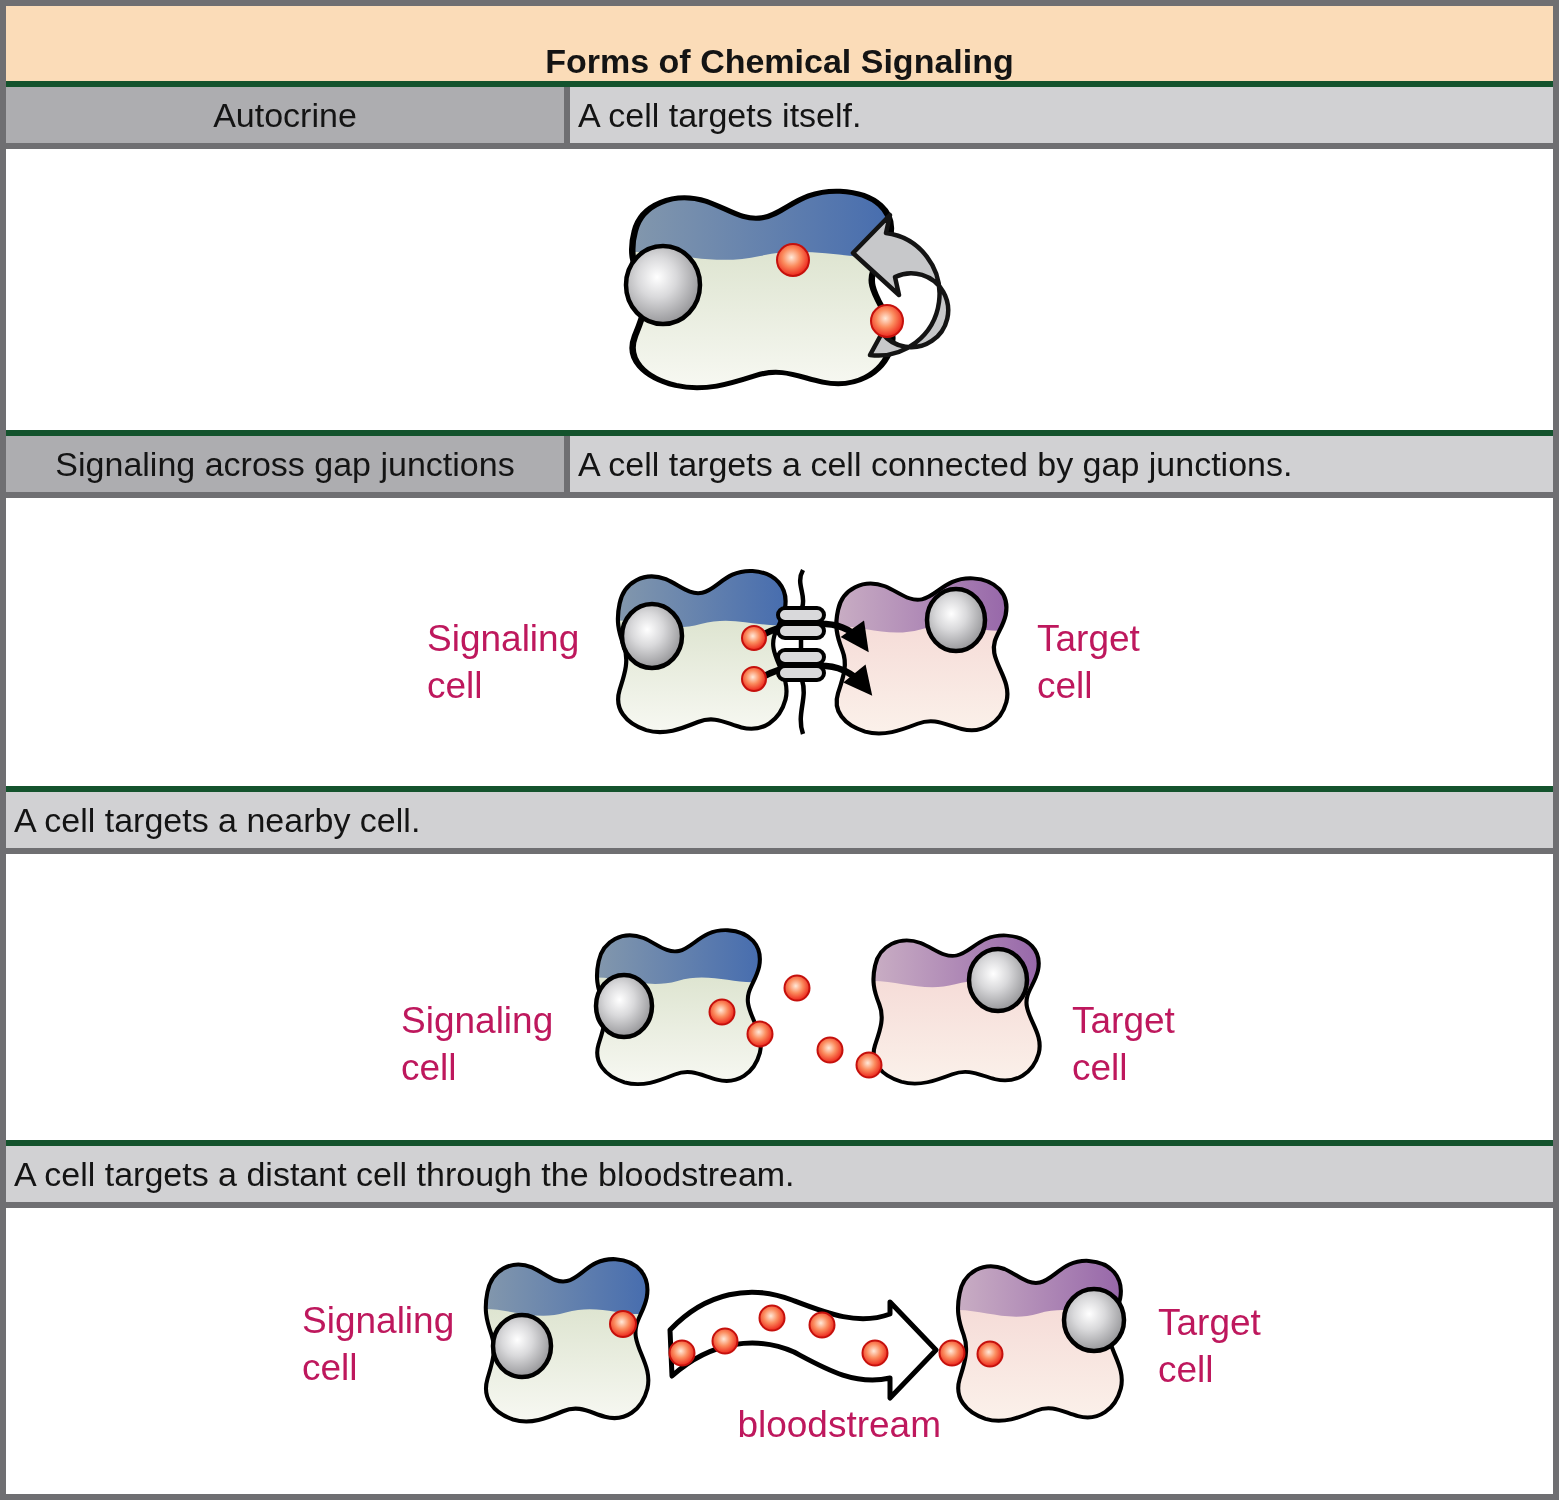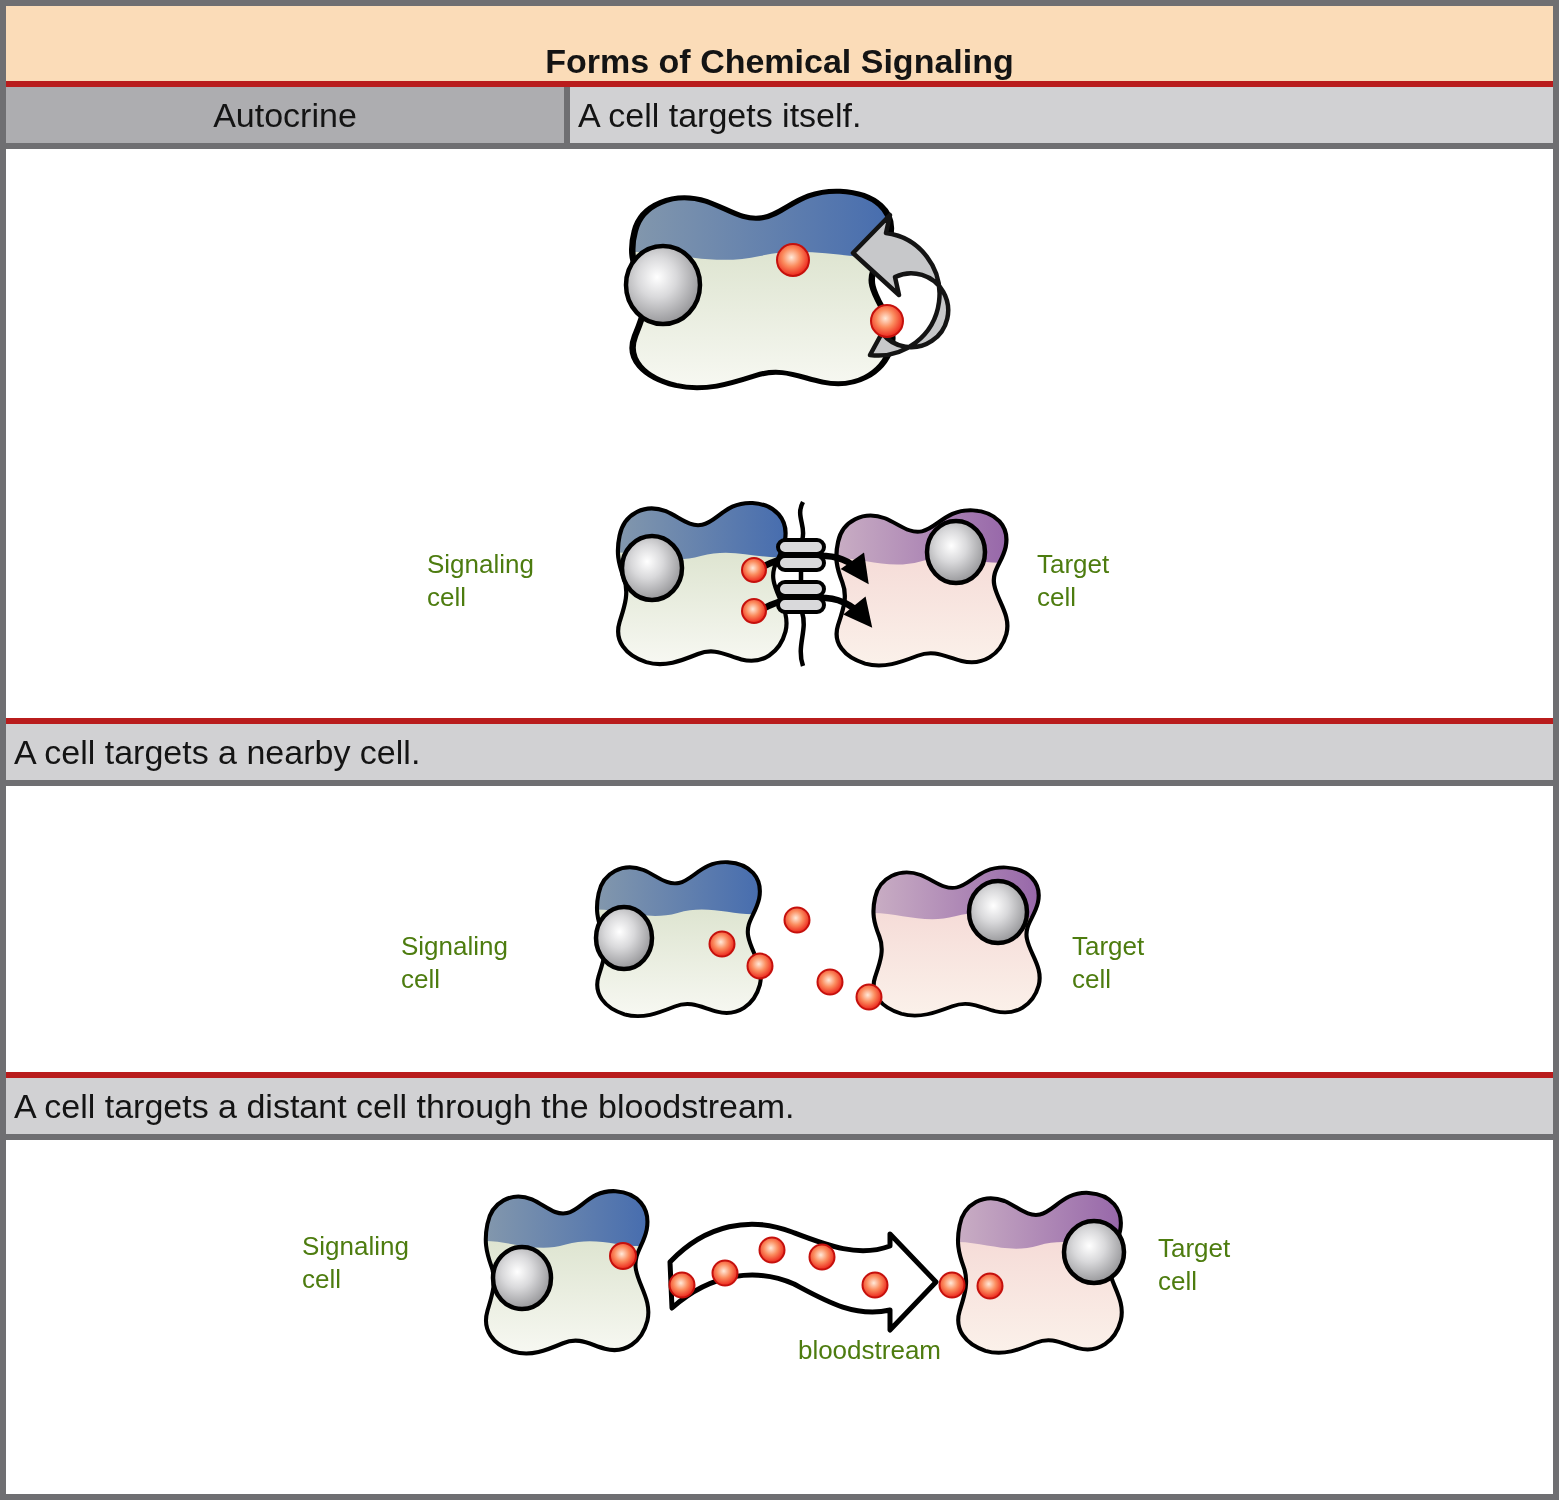--- a/index.html
+++ b/index.html
@@ -15,43 +15,43 @@
   }
   .title-bar {
     height:75px; flex:0 0 75px;
     background:#FBDCB8;
     display:flex; align-items:flex-end; justify-content:center;
     font-size:34px; font-weight:bold;
   }
   .header-row {
     flex:0 0 68px; height:68px;
     display:flex;
-    border-top:6px solid #b91c1c;
+    border-top:6px solid #14532d;
     border-bottom:6px solid #6F6F72;
   }
   .cell-left {
     width:564px; flex:0 0 564px;
     border-right:6px solid #6F6F72;
     background:#ADADB0;
     display:flex; align-items:center; justify-content:center;
     font-size:34px;
   }
   .cell-right {
     flex:1 1 auto;
     background:#D1D1D3;
     display:flex; align-items:center;
     padding-left:8px;
     font-size:34px;
   }
   .illus { position:relative; background:#ffffff; }
   .illus svg { display:block; }
   .cell-label {
     position:absolute;
-    font-size:26px; line-height:1.26;
-    white-space:pre-line; color:#4d7c0f;
+    font-size:37px; line-height:1.26;
+    white-space:pre-line; color:#be185d;
   }
   .bloodstream-label { text-align:right; width:280px; }
   
   .nuc     { fill:url(#nucGrad); stroke:#000; stroke-width:4.5; }
   .dot     { fill:url(#dotGrad); stroke:#C5100C; stroke-width:2; }
   .capsule { fill:#D9D9DB; stroke:#000; stroke-width:4; }
   .jline   { fill:none; stroke:#000; stroke-width:4.5; }
   .barrow  { fill:none; stroke:#000; stroke-width:6.5; marker-end:url(#arrowhead); }
   .garrow  { fill:#C7C8CA; stroke:#141414; stroke-width:4.5; stroke-linejoin:round; }
   .band    { fill:#ffffff; stroke:#000; stroke-width:5; stroke-linejoin:round; }
@@ -132,20 +132,28 @@
   <div class="illus" style="height:281px">
     <svg width="1547" height="281" viewBox="0 0 1547 281">
       <use href="#greenCell" transform="translate(577,19) scale(1.08,0.83)"></use>
       <ellipse class="nuc" cx="657" cy="136" rx="37" ry="39"></ellipse>
       <path class="garrow" d="M 847,104 L 884,66 L 880,84 A 60 60 0 1 1 864,206 L 876,184 A 37 37 0 1 0 889,128 L 893,146 Z"></path>
       <circle class="dot" cx="787" cy="111" r="16"></circle>
       <circle class="dot" cx="881" cy="172" r="16"></circle>
     </svg>
   </div>
 
+  <div class="header-row">
+    <div class="cell-left">
+      <span>Signaling across gap junctions</span>
+    </div>
+    <div class="cell-right">
+      <span>A cell targets a cell connected by gap junctions.</span>
+    </div>
+  </div>
   <div class="illus" style="height:288px">
     <svg width="1547" height="288" viewBox="0 0 1547 288">
       <use href="#greenCell" transform="translate(580,54) scale(0.70,0.68)"></use>
       <use href="#pinkCell" transform="translate(798,62) scale(0.71,0.655)"></use>
       <ellipse class="nuc" cx="646" cy="138" rx="30" ry="32"></ellipse>
       <ellipse class="nuc" cx="950" cy="122" rx="29" ry="31"></ellipse>
       <path class="jline" d="M 797,72 C 789,86 801,97 796,110"></path>
       <path class="jline" d="M 795,140 L 795,152"></path>
       <path class="jline" d="M 796,182 C 802,200 790,216 797,236"></path>
       <path class="barrow" d="M 753,139 C 778,124 800,125 820,126 C 838,127 850,136 857,146"></path>

